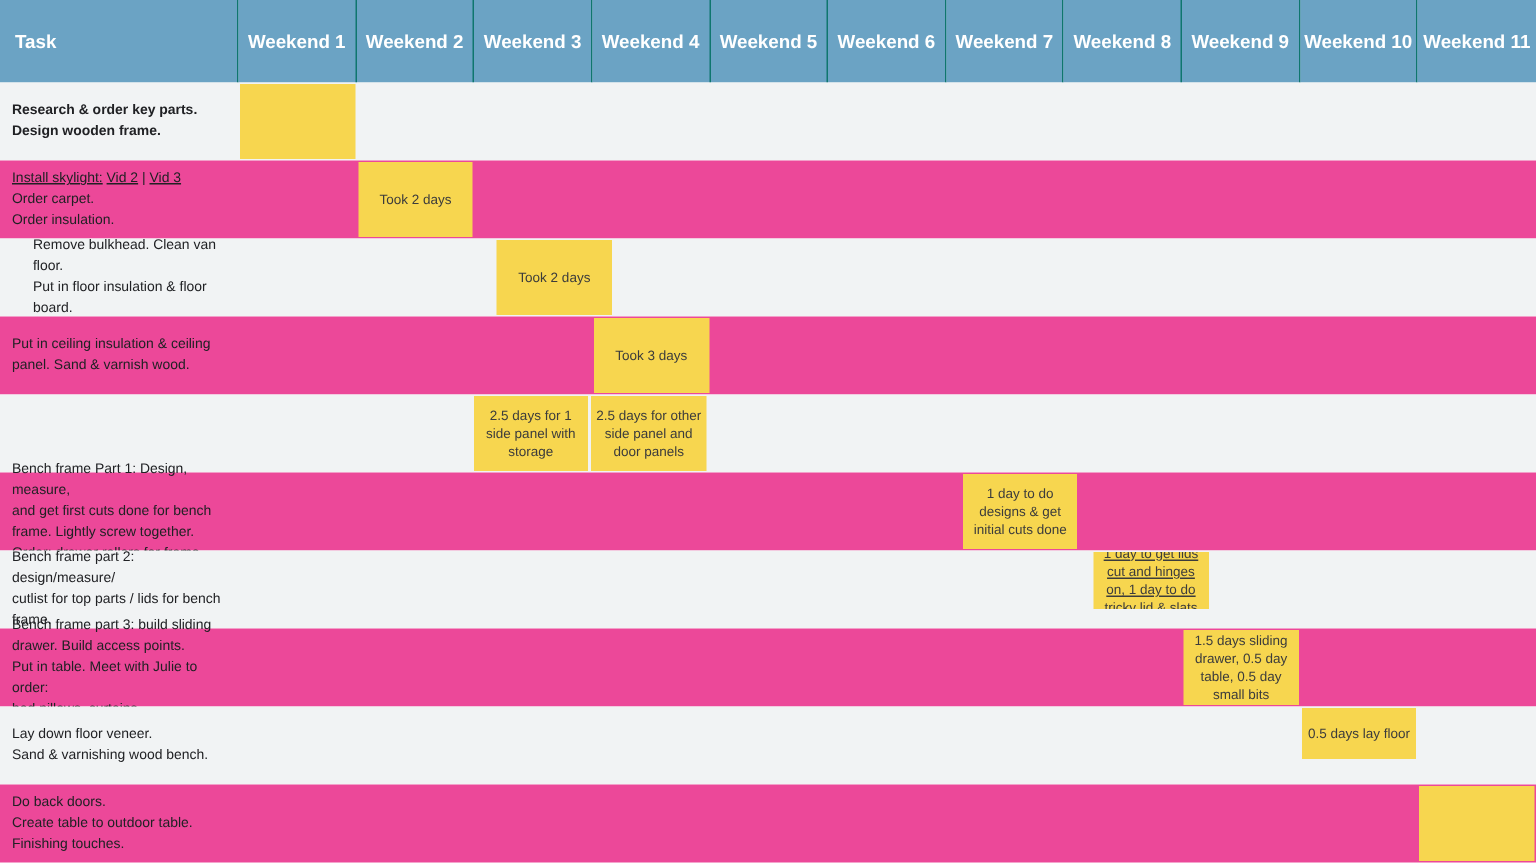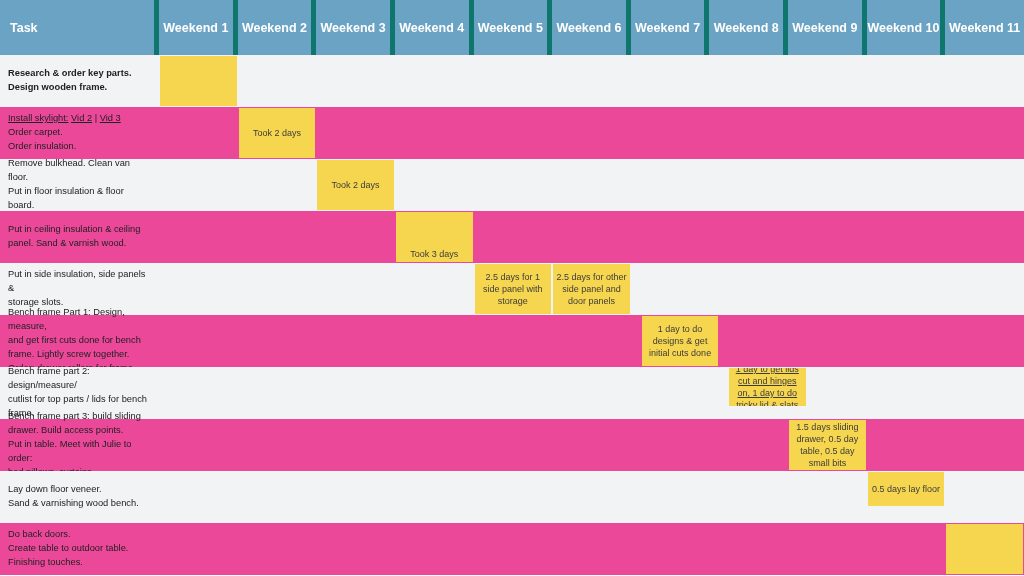--- a/index.html
+++ b/index.html
@@ -22,21 +22,21 @@
     height: 55px;
     width: 1024px;
   }
   .header-cell {
     background: #6ba3c4;
     color: #ffffff;
     font-size: 12.5px;
     font-weight: bold;
     display: flex;
     align-items: center;
-    border-right: 5px solid #0f766e;
+    border-right: 1px solid #0f766e;
     height: 55px;
     flex: 0 0 auto;
   }
   .header-task {
     width: 159px;
     padding-left: 10px;
     justify-content: flex-start;
   }
   .header-week {
     width: 78.6px;
@@ -146,53 +146,47 @@
             <div class="task-text">Order carpet.</div>
             <div class="task-text">Order insulation.</div>
           </div>
         </div>
         <div class="track">
           <div class="bar" style="left: 79.6364px; width: 76.6364px; top: 1px; height: 50px;">
             <span>Took 2 days</span>
           </div>
         </div>
       </div>
-      <div class="task-row odd" style="height: 52px;">
+      <div class="task-row odd" style="height: 52px; padding-left: 14px;">
         <div class="task-cell">
           <div>
             <div class="task-text">Remove bulkhead. Clean van floor.</div>
             <div class="task-text">Put in floor insulation &amp; floor board.</div>
           </div>
         </div>
         <div class="track">
           <div class="bar" style="left: 158.273px; width: 76.6364px; top: 1px; height: 50px;">
             <span>Took 2 days</span>
           </div>
         </div>
       </div>
       <div class="task-row even" style="height: 52px;">
         <div class="task-cell">
           <div>
             <div class="task-text">Put in ceiling insulation &amp; ceiling</div>
             <div class="task-text">panel. Sand &amp; varnish wood.</div>
           </div>
         </div>
         <div class="track">
-          <div class="bar" style="left: 236.909px; width: 76.6364px; top: 1px; height: 50px; align-items: flex-end;">
+          <div class="bar" style="left: 236.909px; width: 76.6364px; top: 1px; height: 50px;">
             <span>Took 3 days</span>
           </div>
         </div>
       </div>
       <div class="task-row odd" style="height: 52px;">
-        <div class="task-cell">
-          <div>
-            <div class="task-text">Put in side insulation, side panels &amp;</div>
-            <div class="task-text">storage slots.</div>
-          </div>
-        </div>
         <div class="track">
           <div class="bar" style="left: 315.545px; width: 76.6364px; top: 1px; height: 50px;">
             <span>2.5 days for 1 side panel with storage</span>
           </div>
           <div class="bar" style="left: 394.182px; width: 76.6364px; top: 1px; height: 50px;">
             <span>2.5 days for other side panel and door panels</span>
           </div>
         </div>
       </div>
       <div class="task-row even" style="height: 52px; gap: 10px;">

